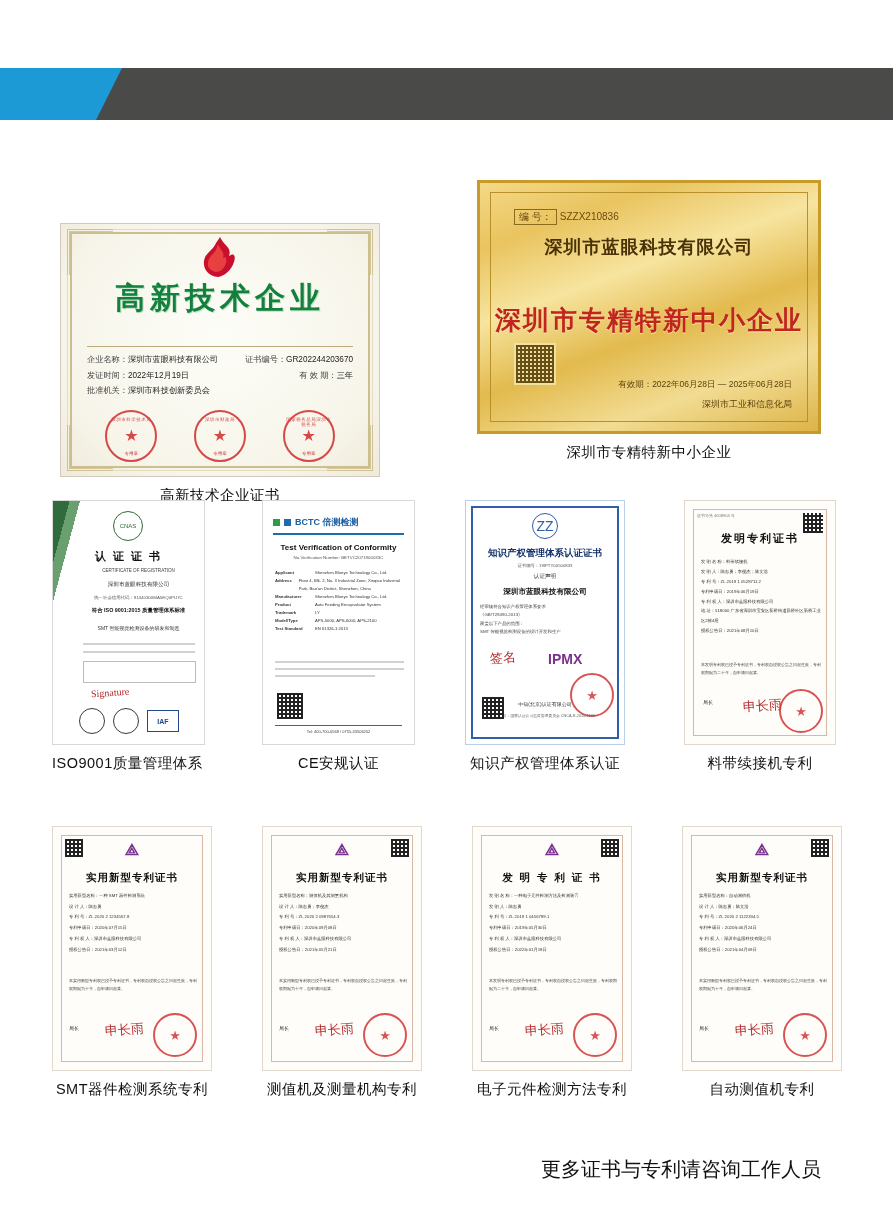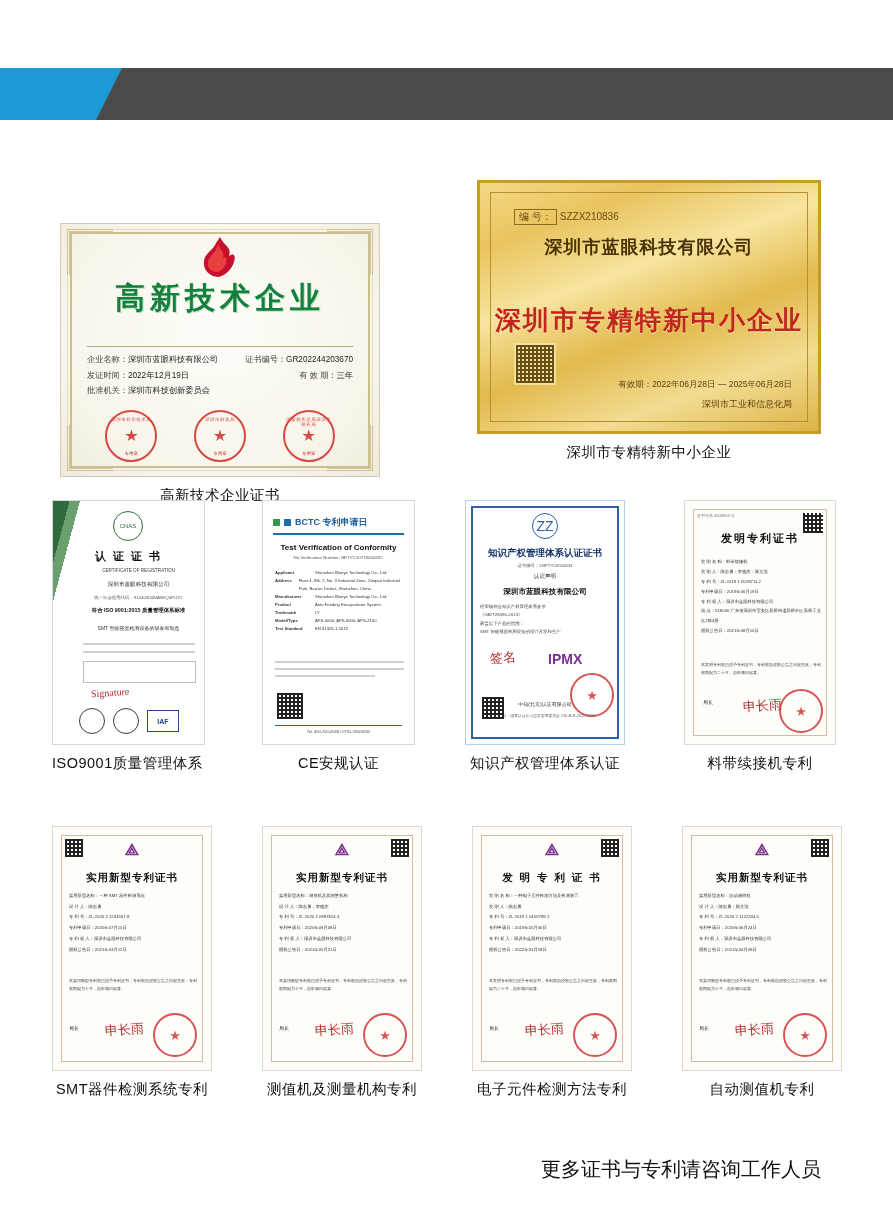--- a/index.html
+++ b/index.html
@@ -401,21 +401,21 @@
       </div>
     </div>
     <div class="caption">ISO9001质量管理体系</div>
   </div>
 
   <div class="cell" style="left:262px; top:0; width:153px;">
     <div class="sm" style="width:153px;height:245px;">
       <div class="bctc-top">
         <div class="bctc-sq"></div>
         <div class="bctc-sq" style="background:#1c6dab;"></div>
-        <div class="bctc-name">BCTC 专利申请日</div>
+        <div class="bctc-name">BCTC 倍测检测</div>
       </div>
       <div class="sm-title" style="top:42px;font-size:8px;color:#111;">Test Verification of Conformity</div>
       <div style="position:absolute;left:0;right:0;top:54px;text-align:center;font-size:4.4px;color:#555;">No.Verification Number: BETVC2071900033C</div>
       <div style="position:absolute;left:12px;right:12px;top:68px;font-size:4.2px;line-height:1.9;color:#333;">
         <div style="display:flex;">
             <b style="width:40px;">Applicant</b>
             <span>Shenzhen Blueye Technology Co., Ltd.</span>
           </div>
         <div style="display:flex;">
             <b style="width:40px;">Address</b>

